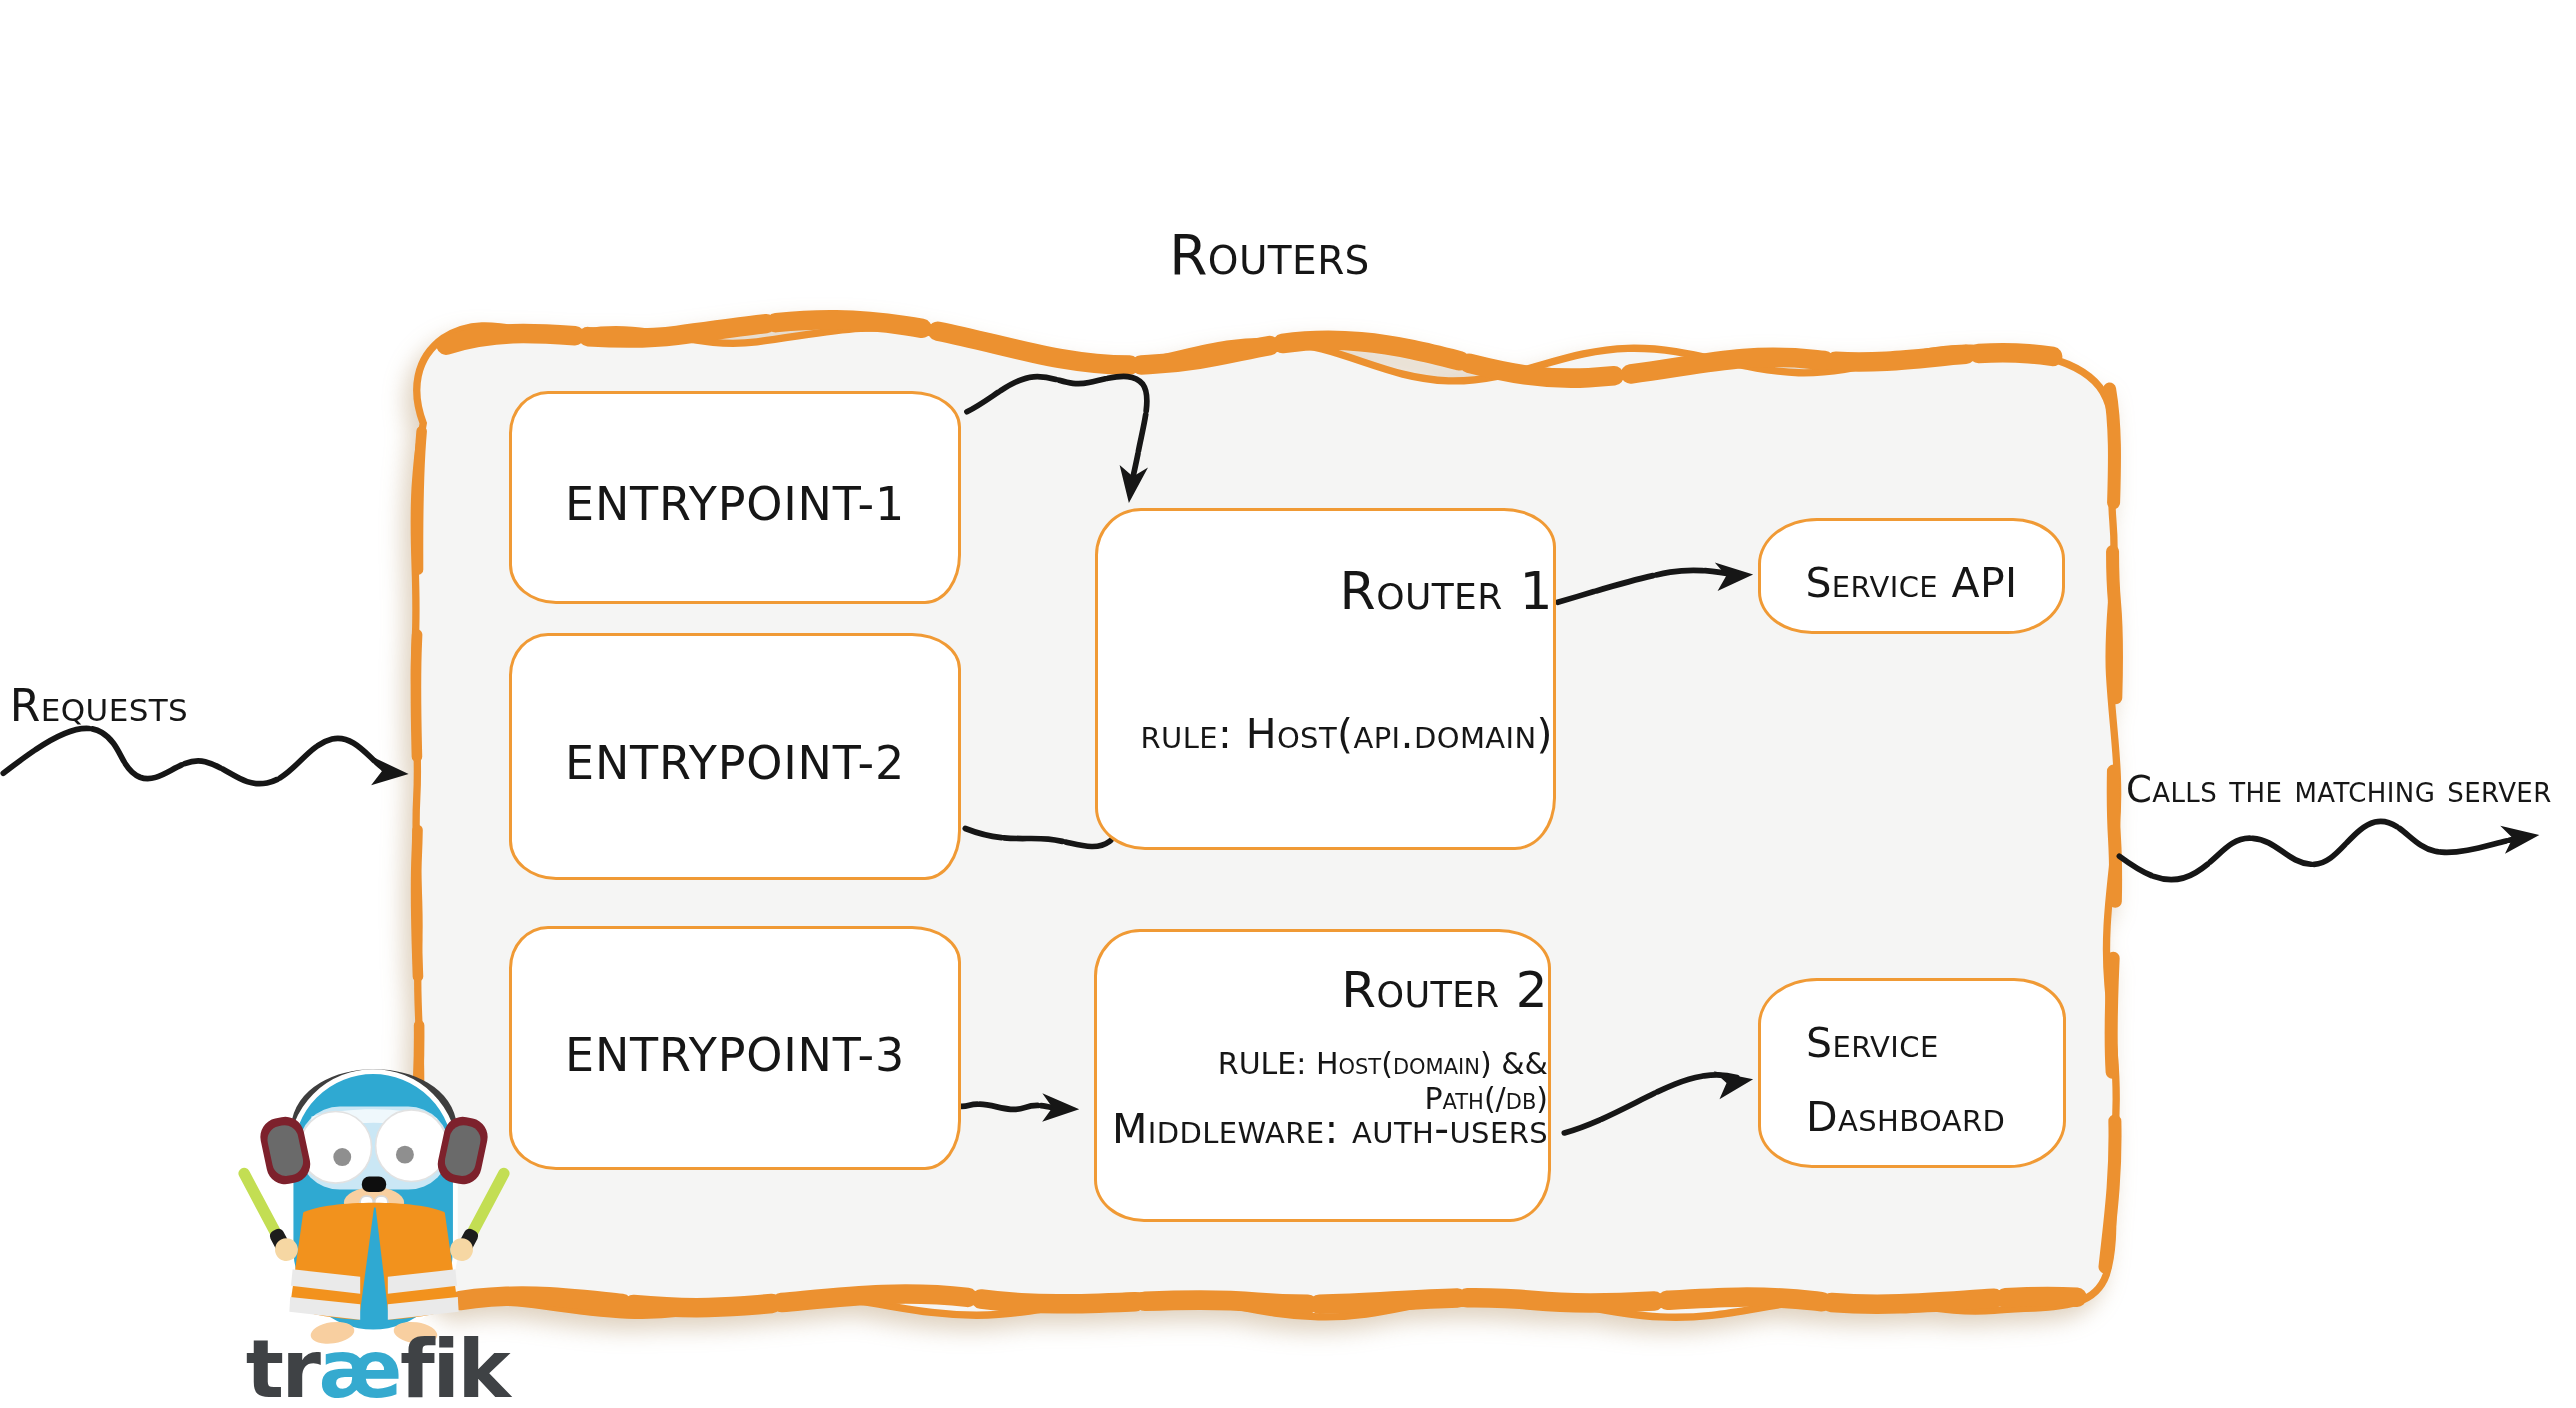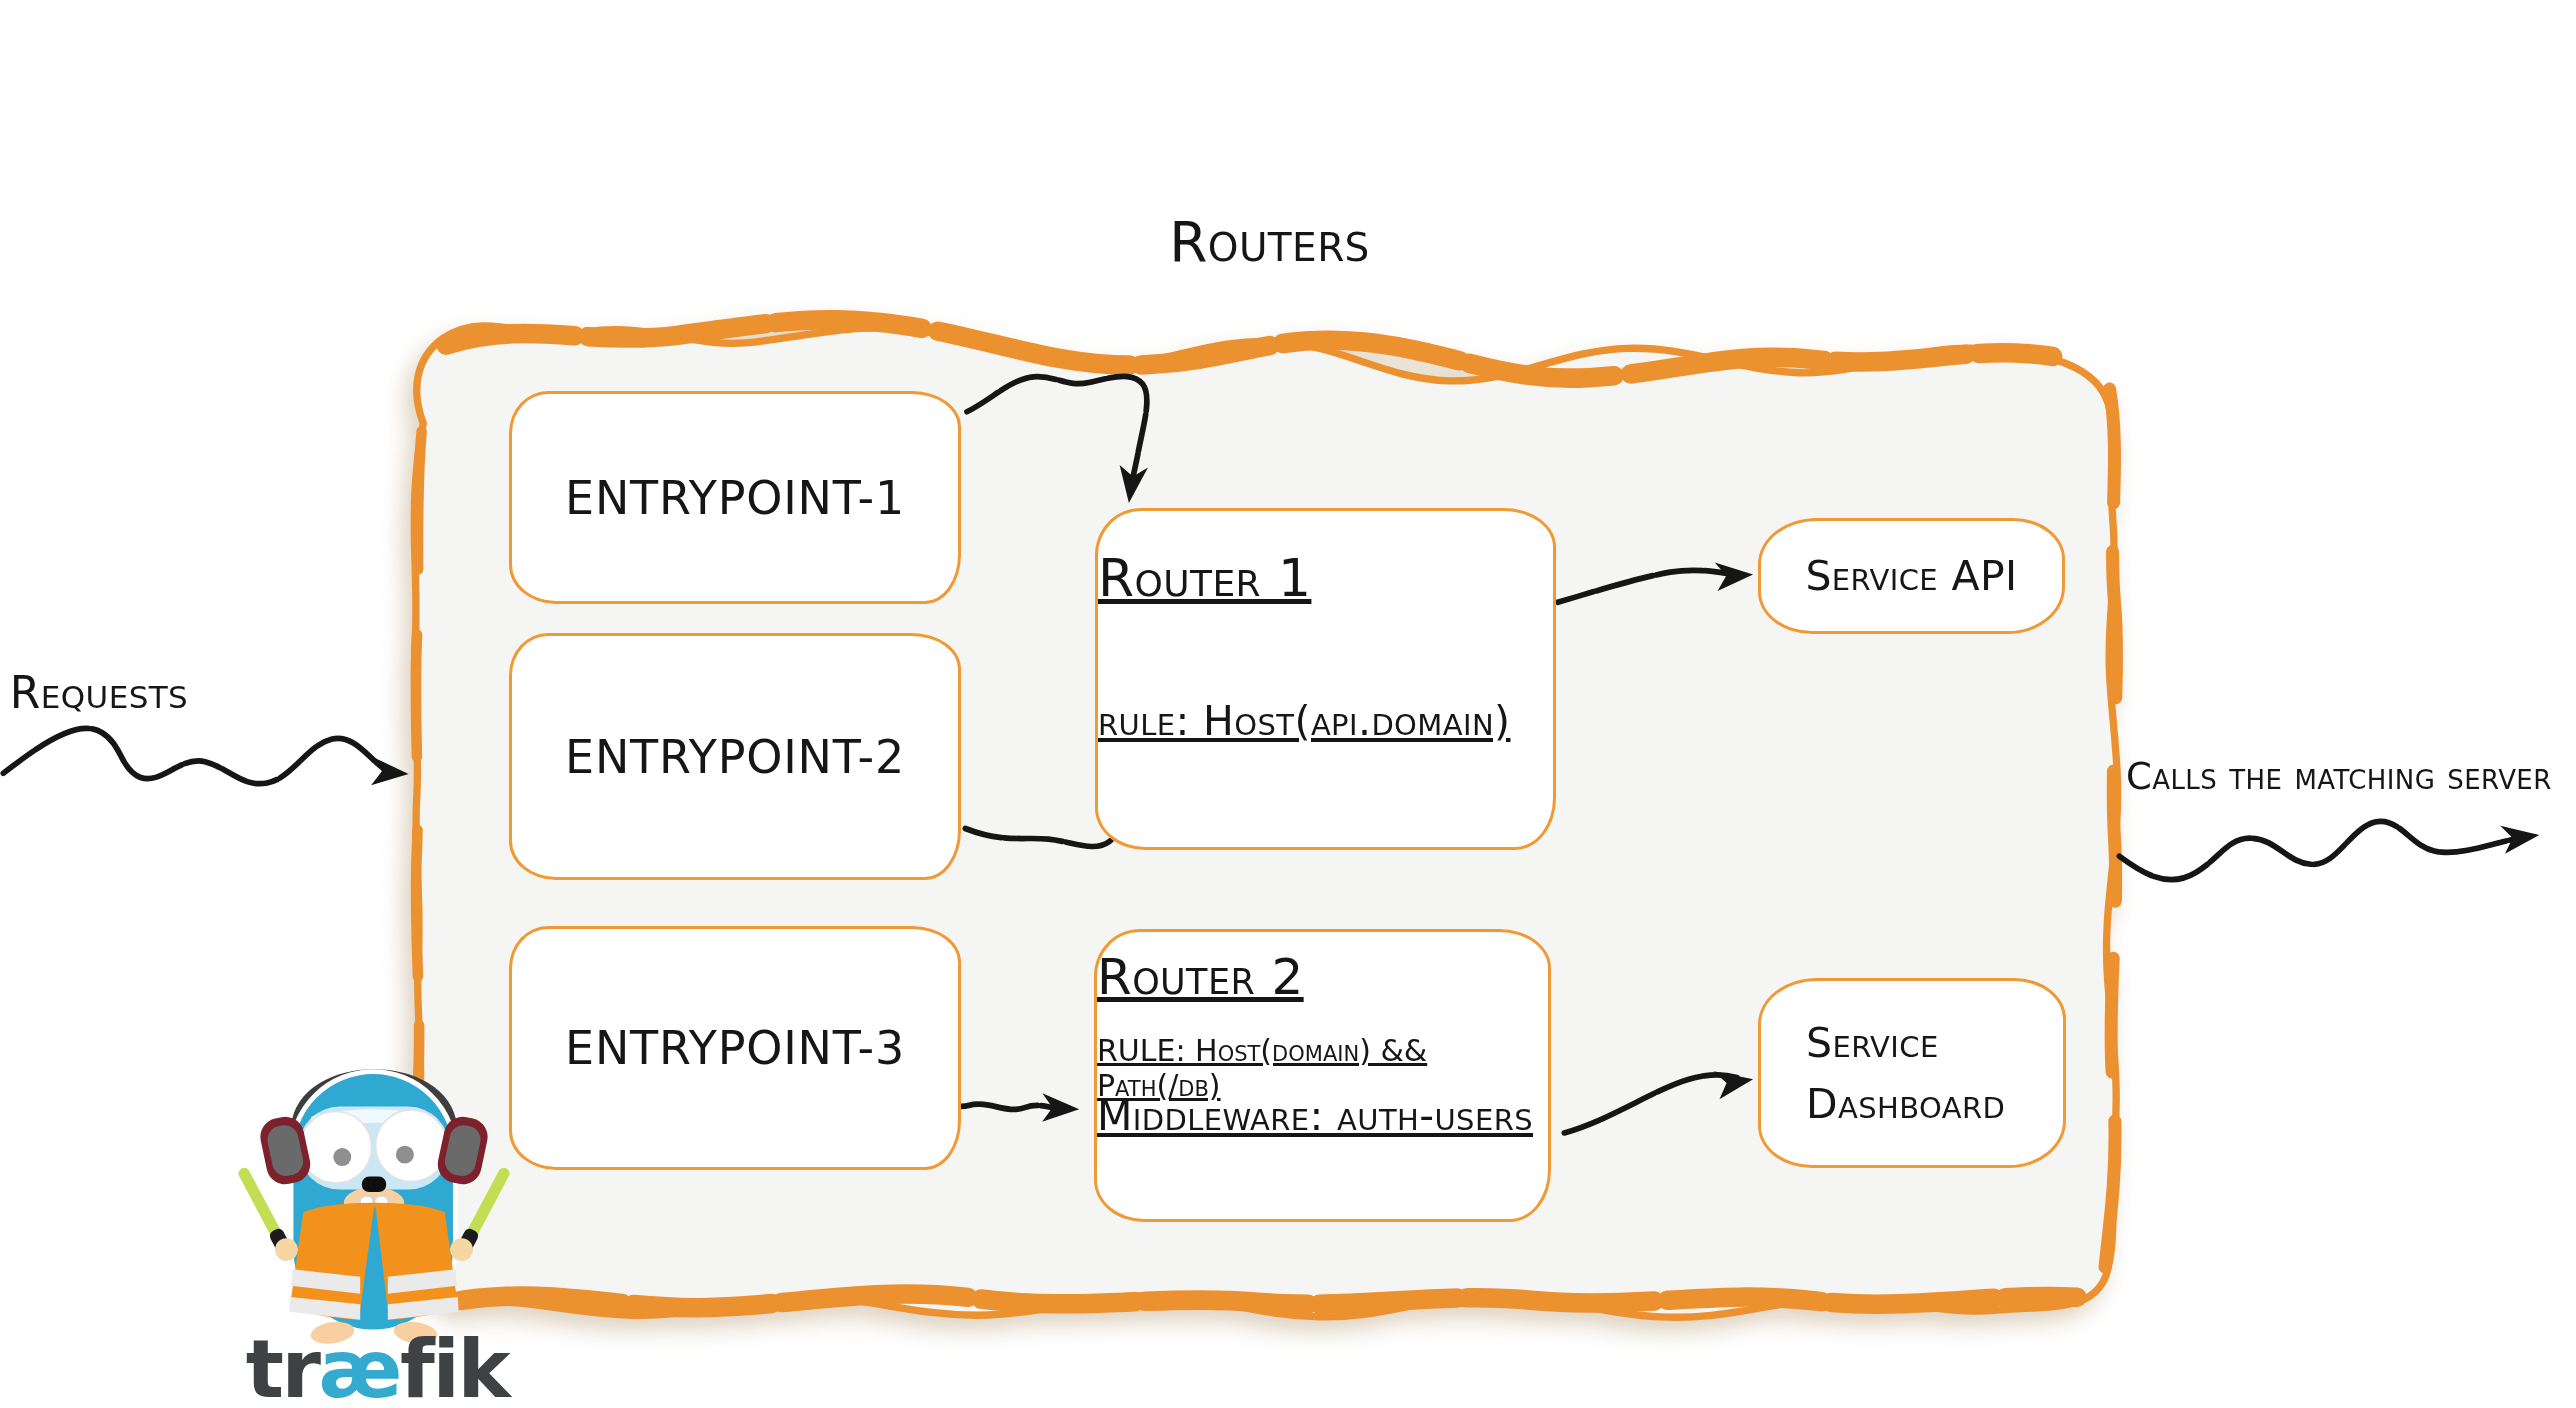--- a/index.html
+++ b/index.html
@@ -1,40 +1,40 @@
 <!DOCTYPE html>
 <html style="font-size:13px"><head>
 <meta charset="utf-8">
 <style>
   * { margin:0; padding:0; box-sizing:border-box; }
   html,body { background:#ffffff; }
   .canvas {
     position:relative; width:2576px; height:1408px; overflow:hidden;
     font-family:"DejaVu Sans", "Liberation Sans", sans-serif; color:#161616; background:#ffffff;
   }
-  .hand { font-variant:small-caps; letter-spacing:0.4px; color:#161616; }
+  .hand { font-variant:small-caps; letter-spacing:0.4px; color:#161616;margin-top:13px; }
   .abs { position:absolute; }
   svg.layer { position:absolute; left:0; top:0; width:2576px; height:1408px; }
 
   .page-title { left:1066px; top:210px; width:407px; text-align:center; font-size:55px; }
 
   .node {
     position:absolute; background:#ffffff; border:3.7px solid #f09a35;
     display:flex; align-items:center; justify-content:center; text-align:center;
   }
   .ep { border-radius:39px 49px 36px 47px / 42px 36px 49px 39px; font-size:46px; }
   .ep .hand { font-variant:normal; text-transform:uppercase; letter-spacing:0.8px; }
   #ep1 { left:509px; top:391px; width:452px; height:213px; }
   #ep2 { left:509px; top:633px; width:452px; height:247px; }
   #ep3 { left:509px; top:926px; width:452px; height:244px; }
 
   .router { display:block; border-radius:46px 52px 41px 50px / 47px 39px 52px 42px; }
   #router1 { left:1095px; top:508px; width:461px; height:342px; }
   #router2 { left:1094px; top:929px; width:457px; height:293px;padding-left:45px; }
-  .router .rline { position:absolute; left:0; width:100%; text-align:left;text-decoration:underline; }
+  .router .rline { position:absolute; left:0; width:100%; text-align:right; }
   #router1 .r-name { top:37px;  font-size:52px; }
   #router1 .r-rule { top:186px; font-size:41px; }
   #router2 .r-name { top:16.3px;  font-size:50px; }
   #router2 .r-rule { top:101px; font-size:30px; letter-spacing:0; }
   #router2 .r-mw   { top:160px; font-size:41px; }
 
   .service { border-radius:59px 52px 57px 54px / 46px 41px 47px 42px; font-size:41px;justify-content:center; }
   #serviceApi { left:1758px; top:518px; width:307px; height:116px; }
   #serviceDash { left:1758px; top:978px; width:308px; height:190px;
                  flex-direction:column; align-items:flex-start; justify-content:center;

